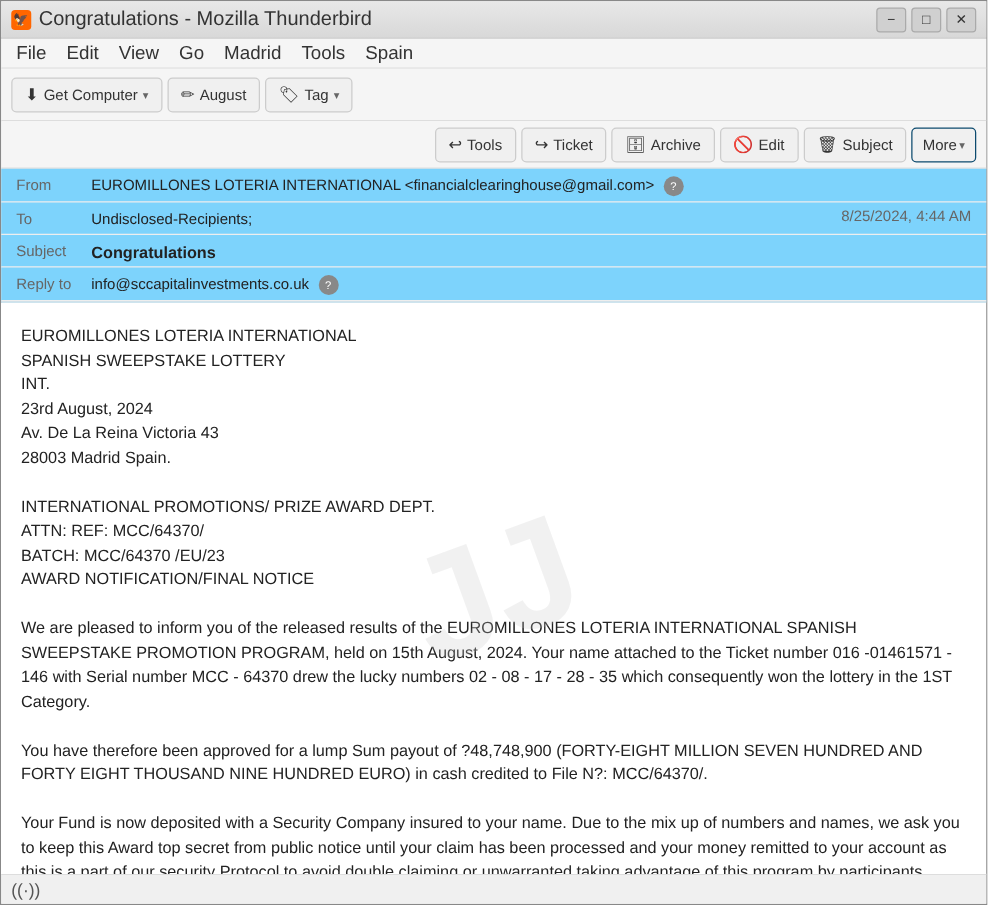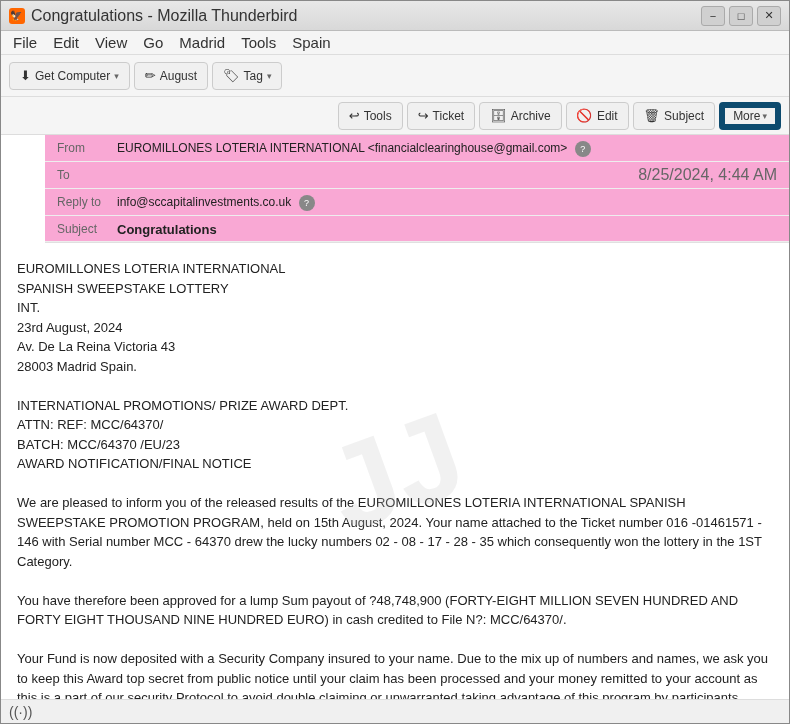--- a/index.html
+++ b/index.html
@@ -146,34 +146,33 @@
       color: #333;
       height: 28px;
     }
 
     .action-btn-more {
       display: flex;
       align-items: center;
       gap: 2px;
       padding: 4px 8px;
       background: #f0f0f0;
-      border: 6px solid #0c4a6e;
+      border: 1px solid #0c4a6e;
       border-radius: 4px;
       cursor: pointer;
       font-size: 12px;
       color: #333;
       height: 28px;
     }
 
     
     .email-header {
-      background: #f9a8d4;
+      background: #7dd3fc;
       border-bottom: 1px solid #e0e0e0;
       flex-shrink: 0;
-      margin-left: 44px;
     }
 
     .header-row {
       display: flex;
       align-items: flex-start;
       padding: 4px 12px;
       border-bottom: 1px solid #eee;
       min-height: 26px;
     }
 
@@ -186,21 +185,21 @@
     }
 
     .header-value {
       flex: 1;
       font-size: 12px;
       color: #222;
       padding-top: 2px;
     }
 
     .header-date {
-      font-size: 16px;
+      font-size: 12px;
       color: #666;
       margin-left: auto;
       white-space: nowrap;
     }
 
     .header-subject .header-value {
       font-weight: bold;
       font-size: 13px;
     }
 
@@ -343,32 +342,33 @@
   <div class="email-header">
     <div class="header-row">
       <span class="header-label">From</span>
       <span class="header-value">
         <span>EUROMILLONES LOTERIA INTERNATIONAL &lt;financialclearinghouse@gmail.com&gt;</span>
         <span class="security-icon" title="Security info">?</span>
       </span>
     </div>
     <div class="header-row">
       <span class="header-label">To</span>
+      <span class="header-value">Undisclosed-Recipients;</span>
       <span class="header-date">8/25/2024, 4:44 AM</span>
+    </div>
+    <div class="header-row header-subject">
+      <span class="header-label">Subject</span>
+      <span class="header-value">Congratulations</span>
     </div>
     <div class="header-row">
       <span class="header-label">Reply to</span>
       <span class="header-value">
         <span>info@sccapitalinvestments.co.uk</span>
         <span class="security-icon" title="Security info">?</span>
       </span>
-    </div>
-    <div class="header-row header-subject">
-      <span class="header-label">Subject</span>
-      <span class="header-value">Congratulations</span>
     </div>
   </div>
 
   <div class="email-body">
     <div class="watermark">JJ</div>
     <div class="email-body-text">EUROMILLONES LOTERIA INTERNATIONAL
 SPANISH SWEEPSTAKE LOTTERY
 INT.
 23rd August, 2024
 Av. De La Reina Victoria 43

